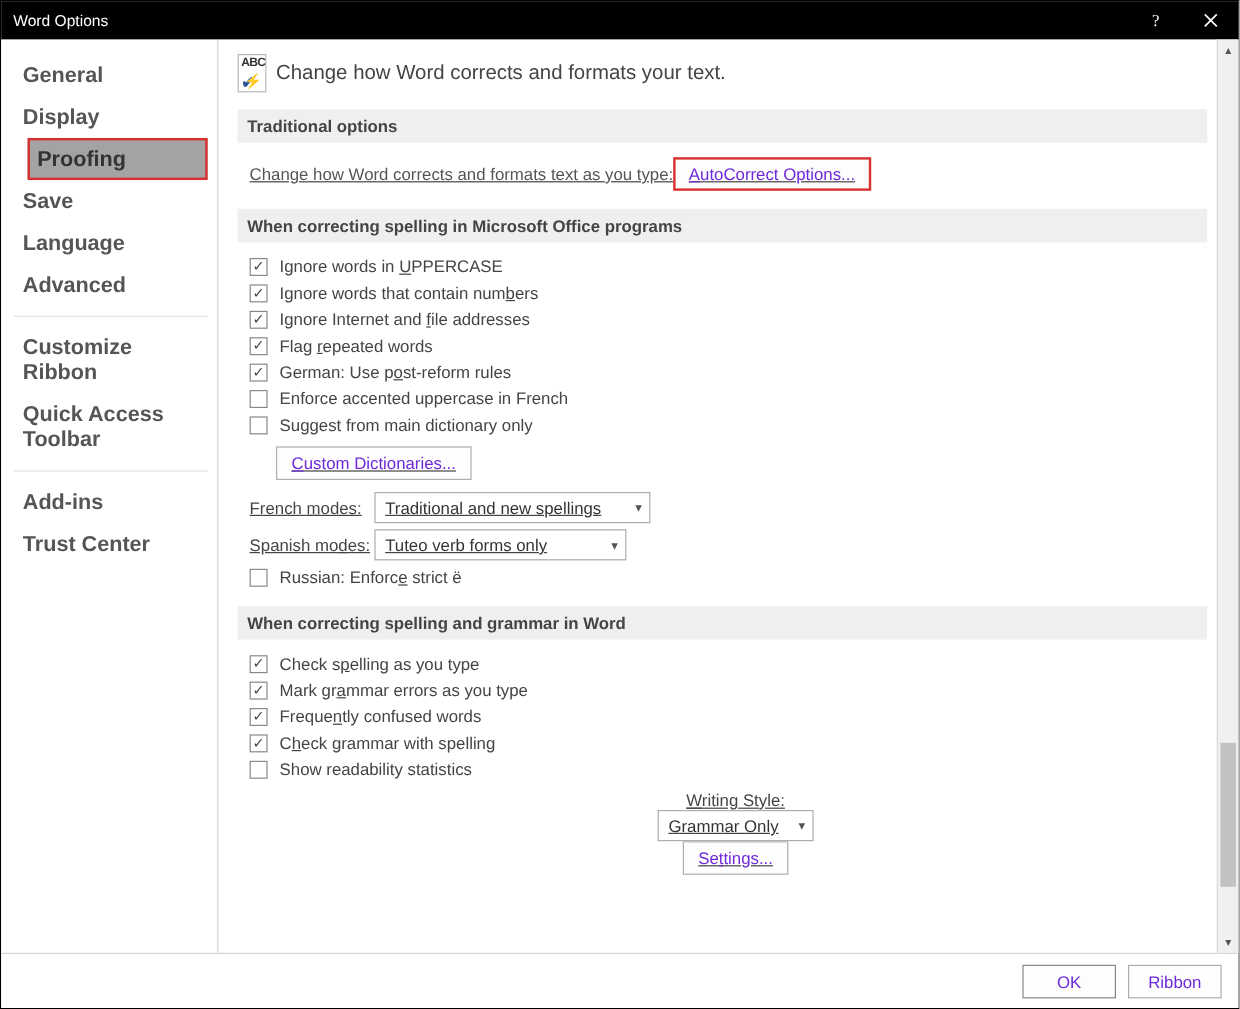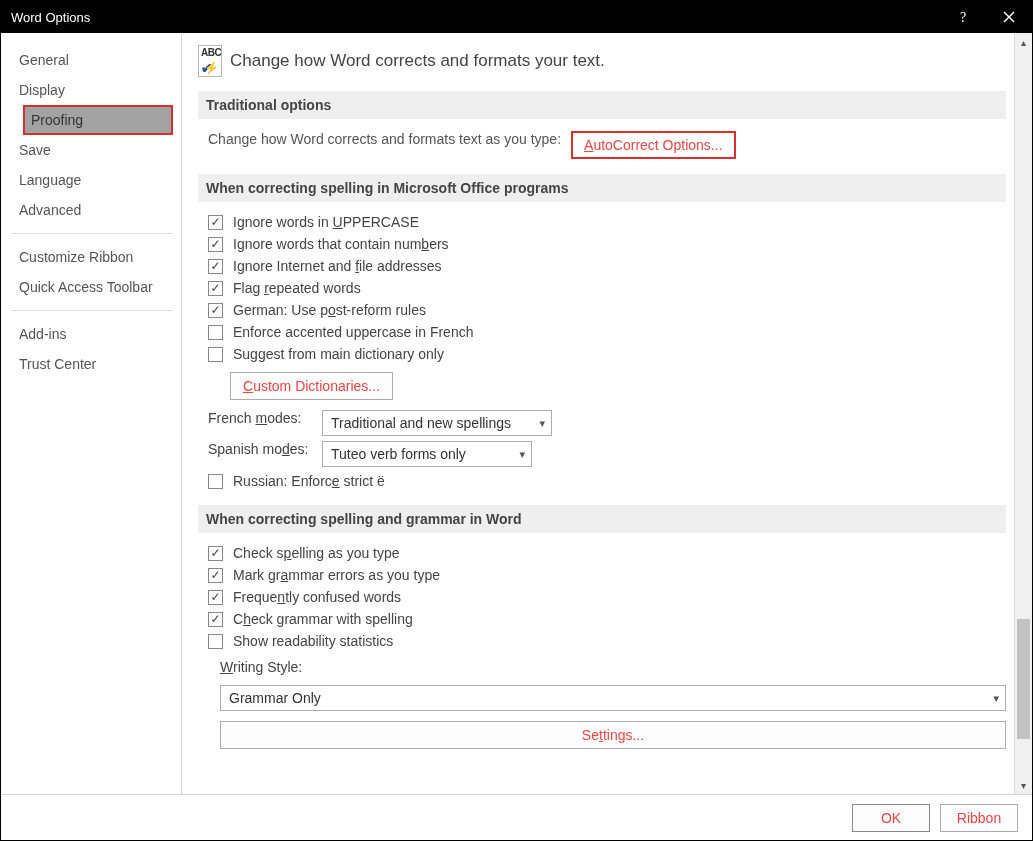--- a/index.html
+++ b/index.html
@@ -4,40 +4,40 @@
 <style>
   * { box-sizing: border-box; }
   html, body { margin: 0; padding: 0; font-family: "Segoe UI", Arial, sans-serif; font-size: 14px; color: #333; background: #fff; }
   .window { width: 1033px; height: 841px; display: flex; flex-direction: column; border: 1px solid #000; }
   .titlebar { height: 32px; background: #000; color: #fff; display: flex; align-items: center; padding-left: 10px; font-size: 13px; }
   .titlebar .spacer { flex: 1; }
   .titlebar .tb-btn { width: 46px; height: 32px; display: flex; align-items: center; justify-content: center; color: #fff; }
   .body { flex: 1; display: flex; background: #fff; min-height: 0; }
   .sidebar { width: 180px; padding: 12px 8px 8px 10px; display: flex; flex-direction: column; gap: 0; }
   .sidebar .group { border-bottom: 1px solid #e1e1e1; padding-bottom: 8px; margin-bottom: 8px; }
-  .sidebar .nav-item { padding: 7px 8px; color: #555; cursor: default; font-size: 14px; }
+  .sidebar .nav-item { padding: 7px 8px; color: #555; cursor: default; font-size: 18px; font-weight: bold; }
   .sidebar .nav-item.selected { background: #a3a3a3; color: #333; border: 2px solid #d8302f; padding: 5px 6px; margin-left: 12px; }
   .main-wrap { flex: 1; display: flex; border-left: 1px solid #d4d4d4; min-width: 0; }
   .main { flex: 1; padding: 12px 8px 8px 16px; overflow: hidden; }
   .scrollbar { width: 18px; background: #f0f0f0; display: flex; flex-direction: column; align-items: center; border-left: 1px solid #d9d9d9; }
   .scrollbar .arrow { width: 100%; height: 18px; display: flex; align-items: center; justify-content: center; color: #555; font-size: 10px; }
   .scrollbar .track { flex: 1; width: 100%; position: relative; }
   .scrollbar .thumb { position: absolute; left: 2px; right: 2px; top: 568px; height: 120px; background: #c2c2c2; }
   .header-row { display: flex; align-items: center; gap: 8px; margin-bottom: 14px; }
   .header-title { font-size: 17px; color: #444; }
   .abc-icon { width: 24px; height: 32px; border: 1px solid #b8b8b8; background: #fff; position: relative; font-family: Arial, sans-serif; }
   .abc-icon .abc { position: absolute; top: 1px; left: 2px; font-size: 10px; font-weight: bold; color: #333; letter-spacing: -0.5px; }
   .abc-icon .check { position: absolute; bottom: 0; left: 2px; color: #2b579a; font-size: 14px; font-weight: bold; }
   .abc-icon .bolt { position: absolute; bottom: 1px; right: 2px; color: #e8a33d; font-size: 12px; }
   .section-head { background: #efefef; padding: 6px 8px; font-weight: 600; color: #444; margin-bottom: 12px; font-size: 14px; }
-  .row { display: flex; gap: 10px; margin: 5px 0 5px 10px; color: #444; }
+  .row { display: flex; align-items: center; margin: 5px 0 5px 10px; color: #444; text-decoration: underline; }
   .check-row { display: flex; align-items: center; gap: 10px; margin: 6px 0 6px 10px; color: #444; }
   .checkbox { width: 15px; height: 15px; border: 1px solid #888; display: inline-flex; align-items: center; justify-content: center; font-size: 12px; color: #444; background: #fff; flex-shrink: 0; }
   .checkbox.checked::after { content: "✓"; line-height: 1; }
-  .btn { border: 1px solid #adadad; background: #fdfdfd; padding: 5px 12px; color: #ef4444; cursor: default; font-size: 14px; font-family: inherit; }
+  .btn { border: 1px solid #adadad; background: #fdfdfd; padding: 5px 12px; color: #6d28d9; cursor: default; font-size: 14px; font-family: inherit; }
   .btn.highlight { border: 2px solid #d8302f; padding: 4px 11px; }
   .select { border: 1px solid #adadad; background: #fff; padding: 4px 22px 4px 8px; color: #333; position: relative; display: inline-flex; align-items: center; min-width: 120px; font-size: 14px; }
   .select::after { content: "▾"; position: absolute; right: 6px; color: #555; font-size: 11px; }
   .u { text-decoration: underline; }
   .footer { height: 46px; border-top: 1px solid #d4d4d4; display: flex; align-items: center; justify-content: flex-end; gap: 10px; padding-right: 14px; background: #fff; }
   .footer .btn { min-width: 78px; text-align: center; }
   .footer .btn.primary { border: 1px solid #888; }
   .muted { color: #555; }
   .label-w { min-width: 104px; display: inline-block; }
 </style>

